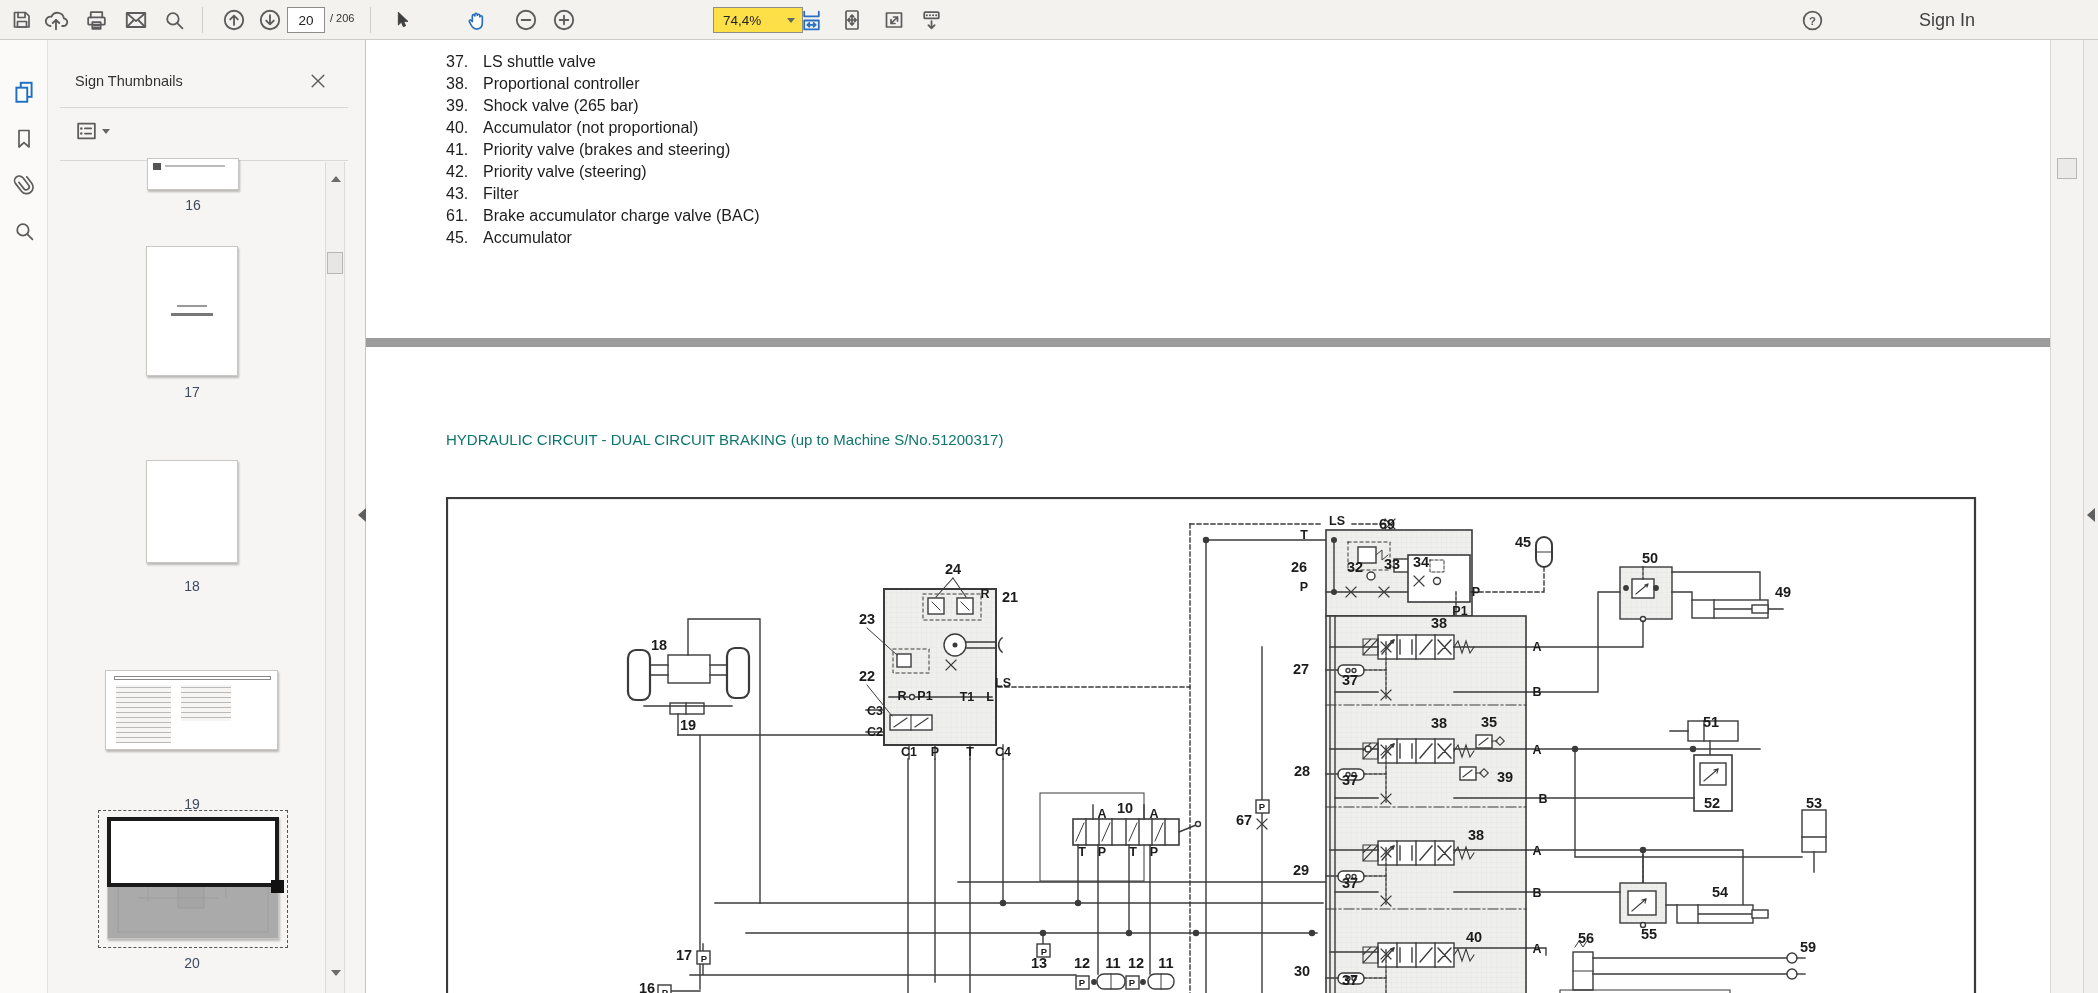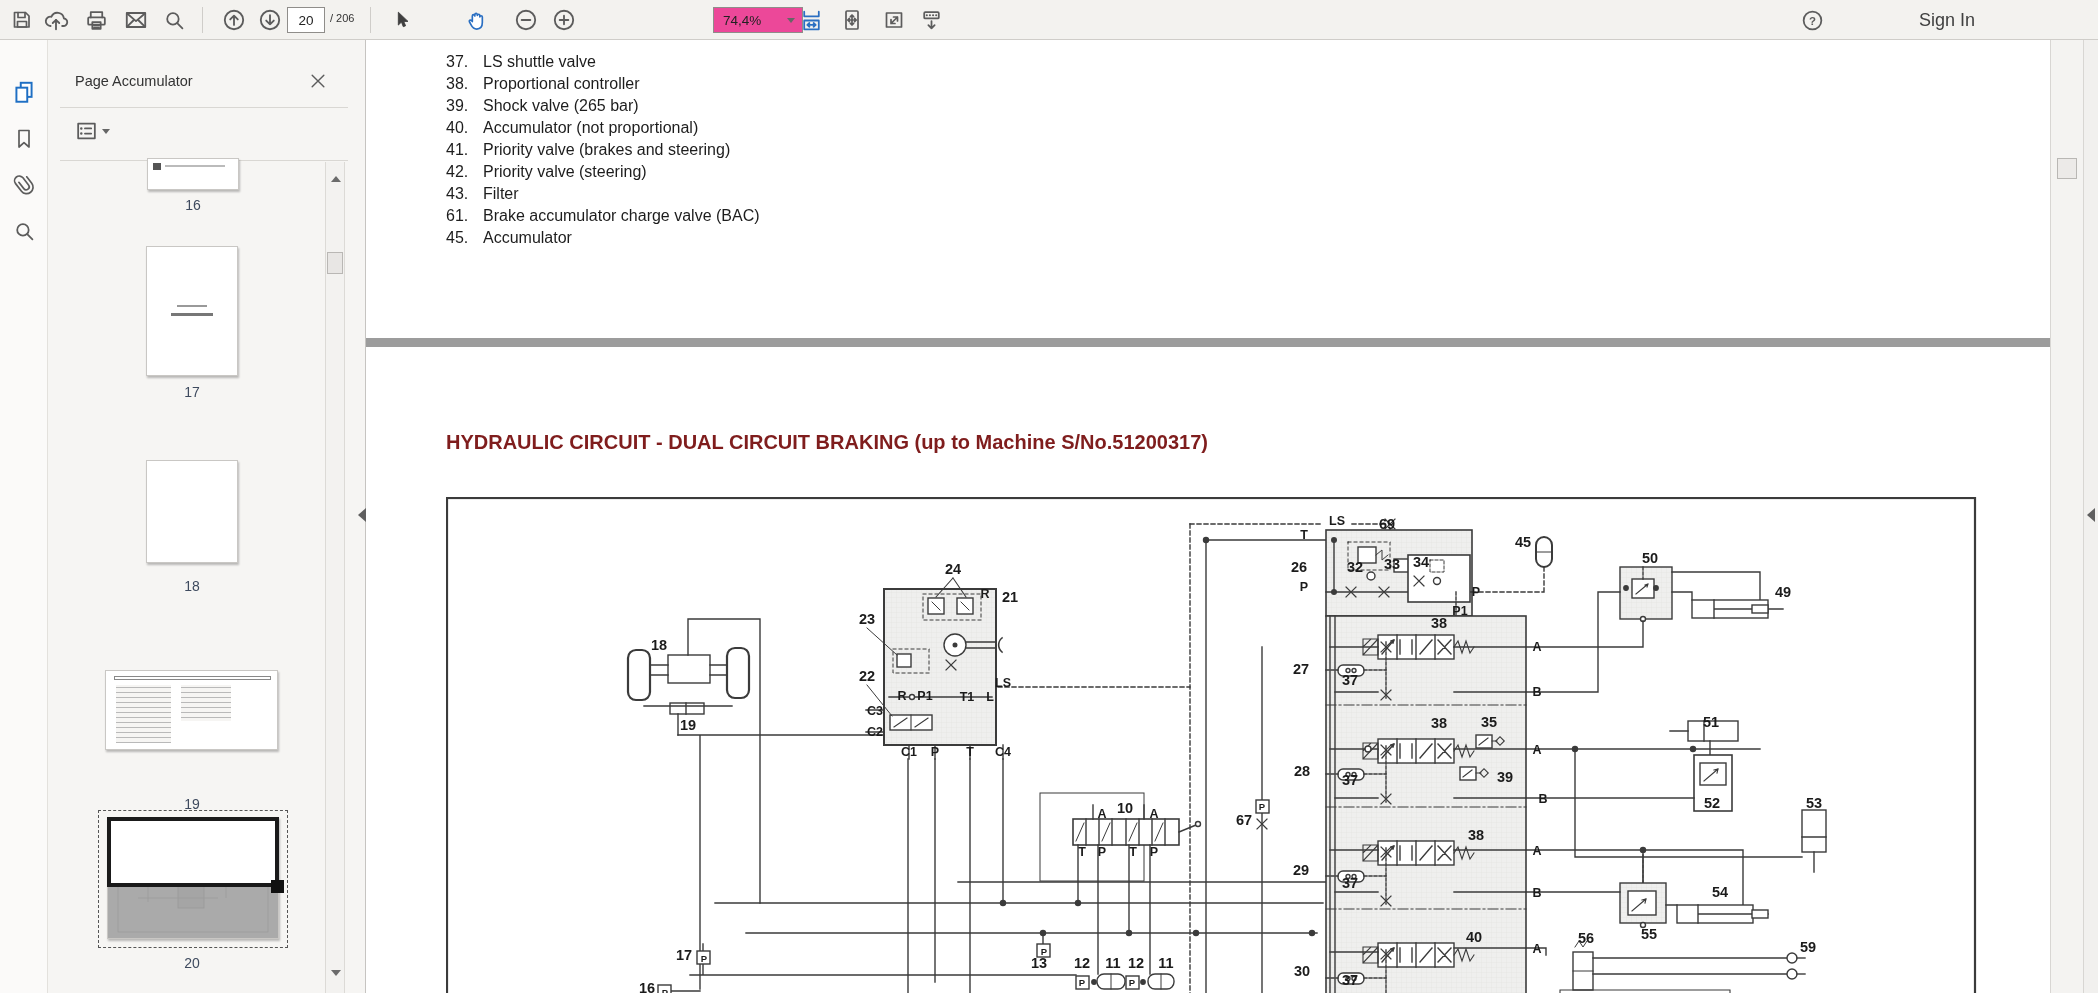--- a/index.html
+++ b/index.html
@@ -12,21 +12,21 @@
   .tbtn { position:absolute; top:4px; width:32px; height:32px; display:flex;
     align-items:center; justify-content:center; border-radius:3px; }
   .tsep { position:absolute; top:7px; width:1px; height:26px; background:#cfcdc9; }
   .icon { stroke:#5c5c5c; fill:none; stroke-width:1.7; stroke-linecap:round; stroke-linejoin:round; }
   .icon-blue { stroke:#2a6fc2; }
   #page-box { position:absolute; left:287px; top:7px; width:38px; height:26px;
     border:1px solid #8f8d8a; background:#fff; text-align:center; font-size:13.5px;
     color:#222; font-family:"Liberation Sans",sans-serif; }
   #page-total { position:absolute; left:330px; top:12px; font-size:11px; color:#333; }
   #zoom-box { position:absolute; left:713px; top:7px; width:90px; height:26px;
-    border:1px solid #8f8d8a; background:#ec4899; display:flex; align-items:center; }
+    border:1px solid #8f8d8a; background:#fde047; display:flex; align-items:center; }
   #zoom-box .zval { font-size:13.5px; color:#222; padding-left:9px; flex:1; }
   #zoom-box .caret { width:0; height:0; border-left:4px solid transparent;
     border-right:4px solid transparent; border-top:5px solid #666; margin-right:7px; }
   #signin { position:absolute; left:1919px; top:10px; font-size:18px; color:#404040; font-weight:500; }
 
   
   #rail { position:absolute; left:0; top:40px; width:48px; height:953px;
     background:#fbfaf9; border-right:1px solid #e3e1dd; z-index:30; }
   .rbtn { position:absolute; left:8px; width:32px; height:32px; display:flex;
     align-items:center; justify-content:center; }
@@ -62,21 +62,21 @@
   
   #docarea { position:absolute; left:366px; top:40px; width:1684px; height:953px;
     background:#fff; overflow:hidden; z-index:10; }
   .legend-row { position:absolute; left:80px; font-size:16px; color:#1d1d1d; white-space:nowrap; }
   .legend-num { display:inline-block; width:37px; }
   #page-sep { position:absolute; left:0; top:298px; width:1684px; height:9px; background:#9c9c9c; }
   #hydro-box { position:absolute; left:80px; top:357px; width:1517px; height:29px;
     border:2.5px solid #161616; display:flex; align-items:center; justify-content:space-between; }
   #hydro-box .t { font-size:18px; font-weight:bold; color:#111; padding-left:8px; letter-spacing:0.2px; }
   #hydro-box .n { font-size:16.5px; font-weight:bold; color:#111; padding-right:9px; }
-  #subtitle { position:absolute; left:80px; top:391px; font-size:20px; font-weight:bold; color:#7f1d1d; }
+  #subtitle { position:absolute; left:80px; top:391px; font-size:15px; font-weight:normal; color:#0f766e; }
   #diagram { position:absolute; left:80px; top:457px; width:1531px; height:496px; overflow:hidden; }
 
   
   #dscroll { position:absolute; left:2050px; top:40px; width:33px; height:953px;
     background:#f4f3f1; border-left:1px solid #d8d6d3; z-index:30; }
   #dthumb { position:absolute; left:2057px; top:158px; width:20px; height:21px;
     background:#eceae8; border:1px solid #b9b7b4; z-index:31; }
   #rightstrip { position:absolute; left:2083px; top:40px; width:15px; height:953px;
     background:#f1f0ee; border-left:1px solid #d8d6d3; z-index:30; }
   .collapse-left { width:0; height:0; border-top:7px solid transparent;
@@ -225,21 +225,21 @@
   </div>
   <div class="rbtn" style="top:175px">
     <svg class="icon" width="25" height="25" viewBox="0 0 24 24">
         <circle cx="10.5" cy="10.5" r="5.5"></circle>
         <path d="M14.6 14.6l5 5"></path>
       </svg>
   </div>
 </div>
 
 <div id="panel">
-  <div id="panel-title">Page Accumulator</div>
+  <div id="panel-title">Sign Thumbnails</div>
   <div id="panel-close">
     <svg class="icon" width="20" height="20" viewBox="0 0 24 24">
         <path d="M5 5l14 14M19 5L5 19"></path>
       </svg>
   </div>
   <div class="pdivider" style="top:67px"></div>
   <div id="panel-options">
     <svg class="icon" width="26" height="26" viewBox="0 0 24 24">
         <rect x="4" y="5" width="16" height="14"></rect>
         <path d="M7 9.5h.01M7 14.5h.01" stroke-width="2.4"></path>

